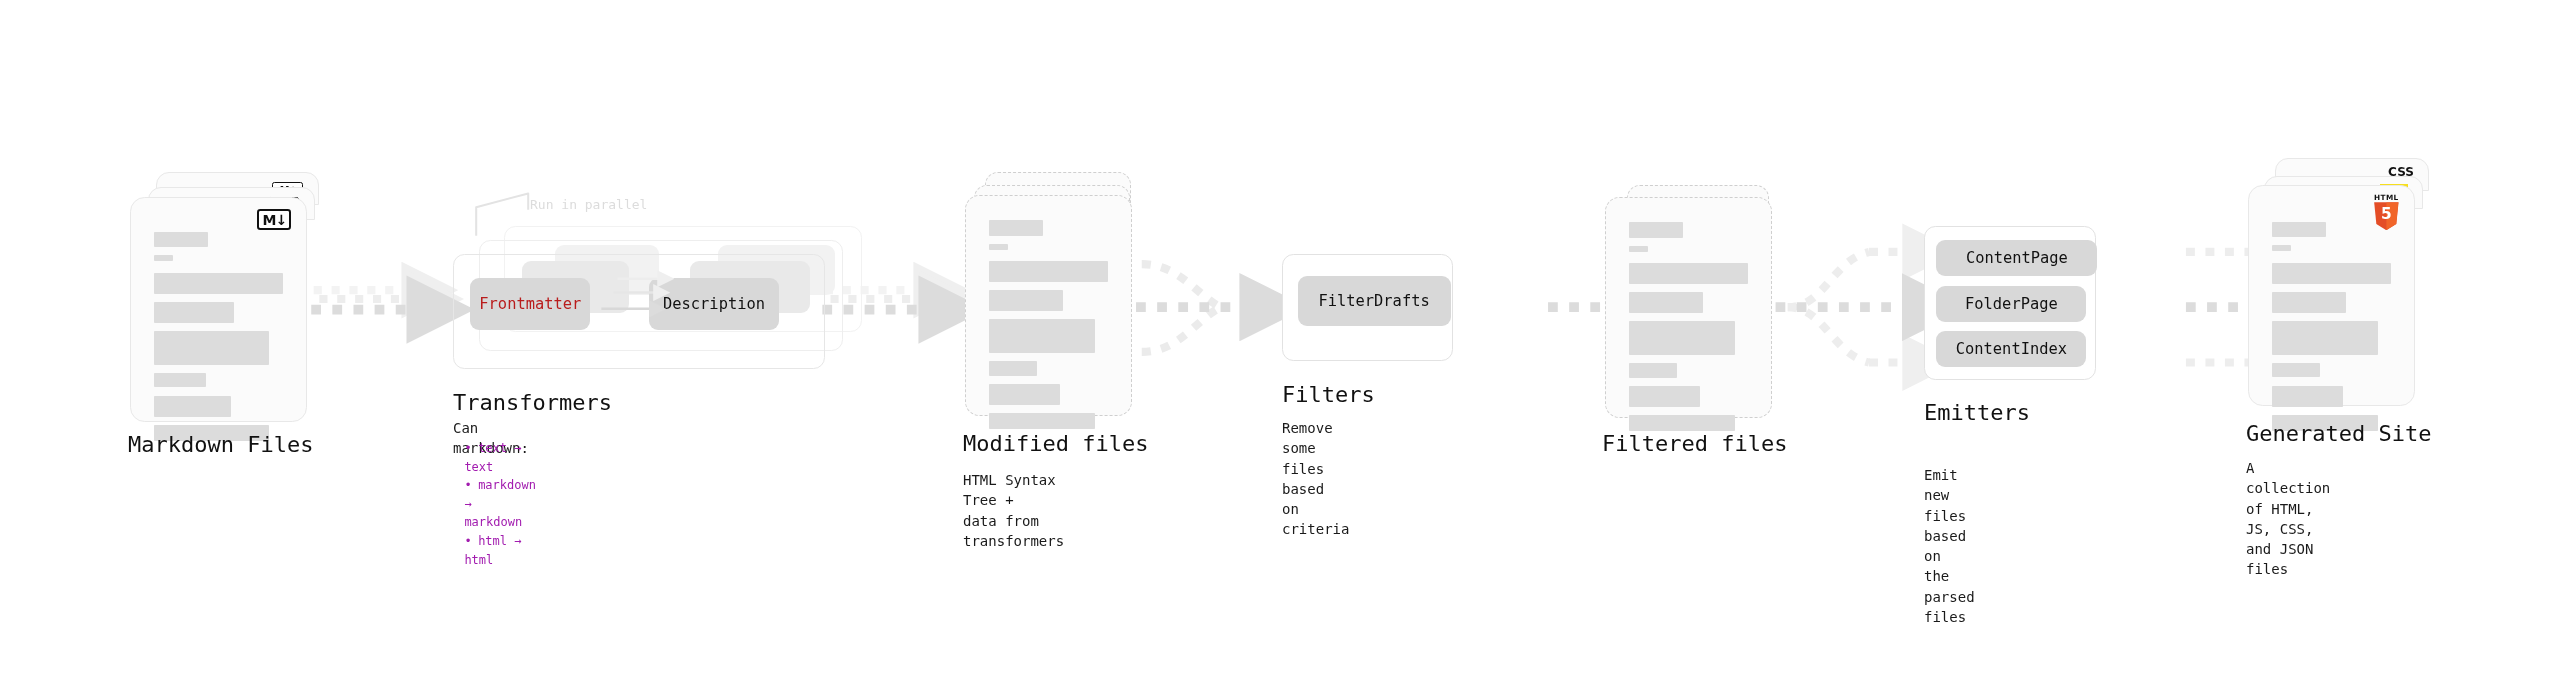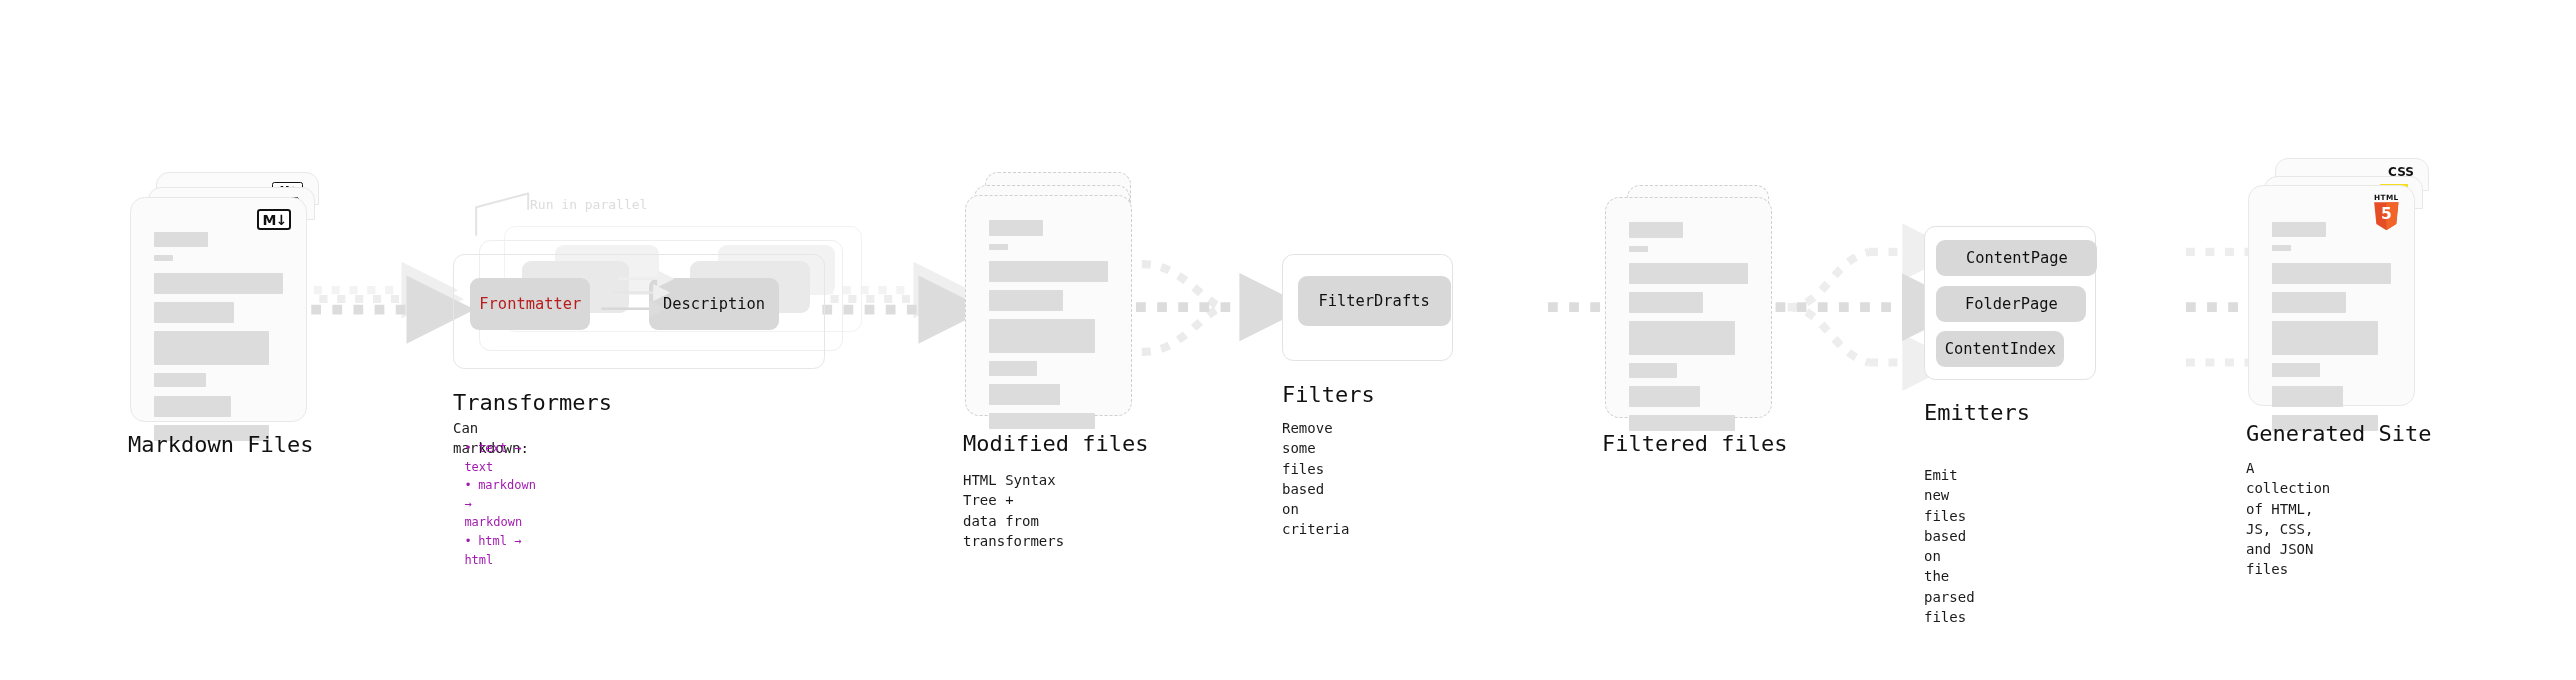--- a/index.html
+++ b/index.html
@@ -352,21 +352,21 @@
         <div class="bar" style="width:89%; height:16.3px;"></div>
       </div>
     </div>
     <div class="label-title" style="left:1602px; top:431px;">Filtered files</div>
   </div>
 
   <div class="node">
     <div class="chipbox" style="left:1924px; top:226px; width:172px; height:154px;">
       <div class="chip" style="left:11.4px; top:13px; width:161px; height:36px;">ContentPage</div>
       <div class="chip" style="left:11.4px; top:59px; width:150px; height:36px;">FolderPage</div>
-      <div class="chip" style="left:11.4px; top:104px; width:128px; height:36px;">ContentIndex</div>
+      <div class="chip" style="left:11.4px; top:104px; width:150px; height:36px;">ContentIndex</div>
     </div>
     <div class="label-title" style="left:1924px; top:400px;">Emitters</div>
     <div class="label-desc" style="left:1924px; top:426px;margin-top:39px;">Emit new files based on
 the parsed files</div>
   </div>
 
   <div class="node">
     <div class="filecard" style="left:2275px; top:158px; width:154px; height:32.5px; border-radius:13px 13px 0 0;">
       <div class="badge-css">
         <span class="css-word">CSS</span>

